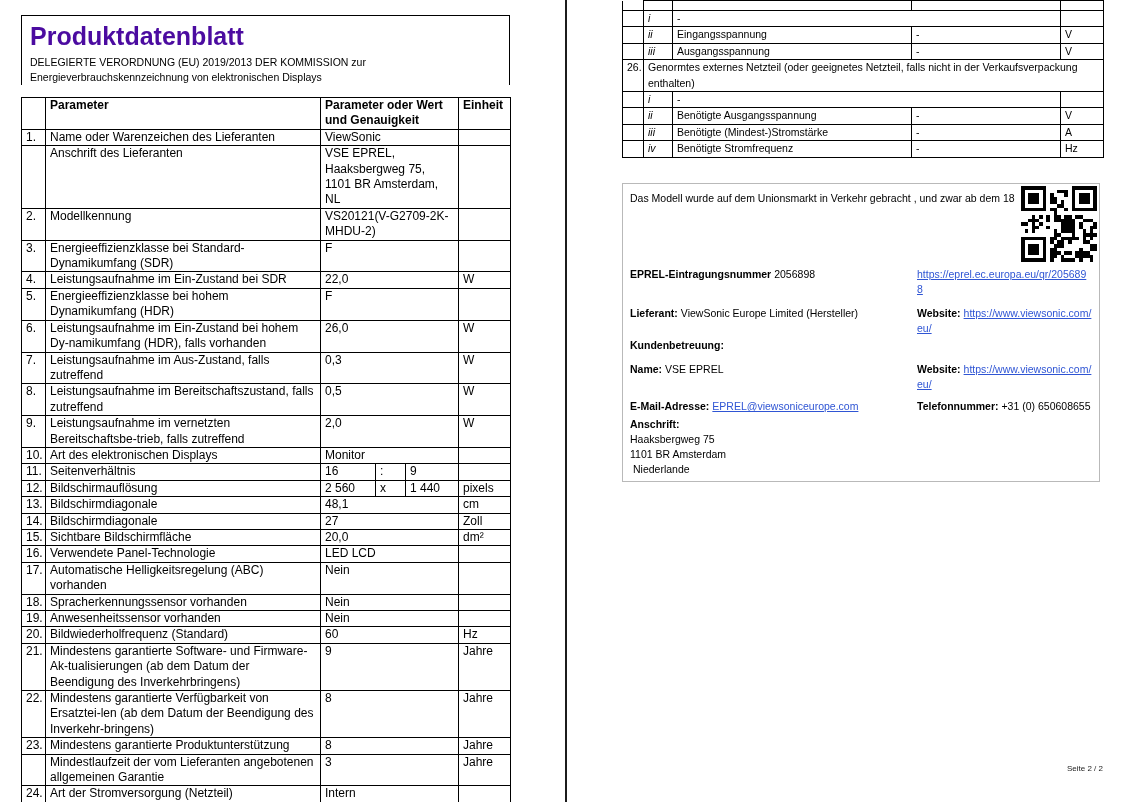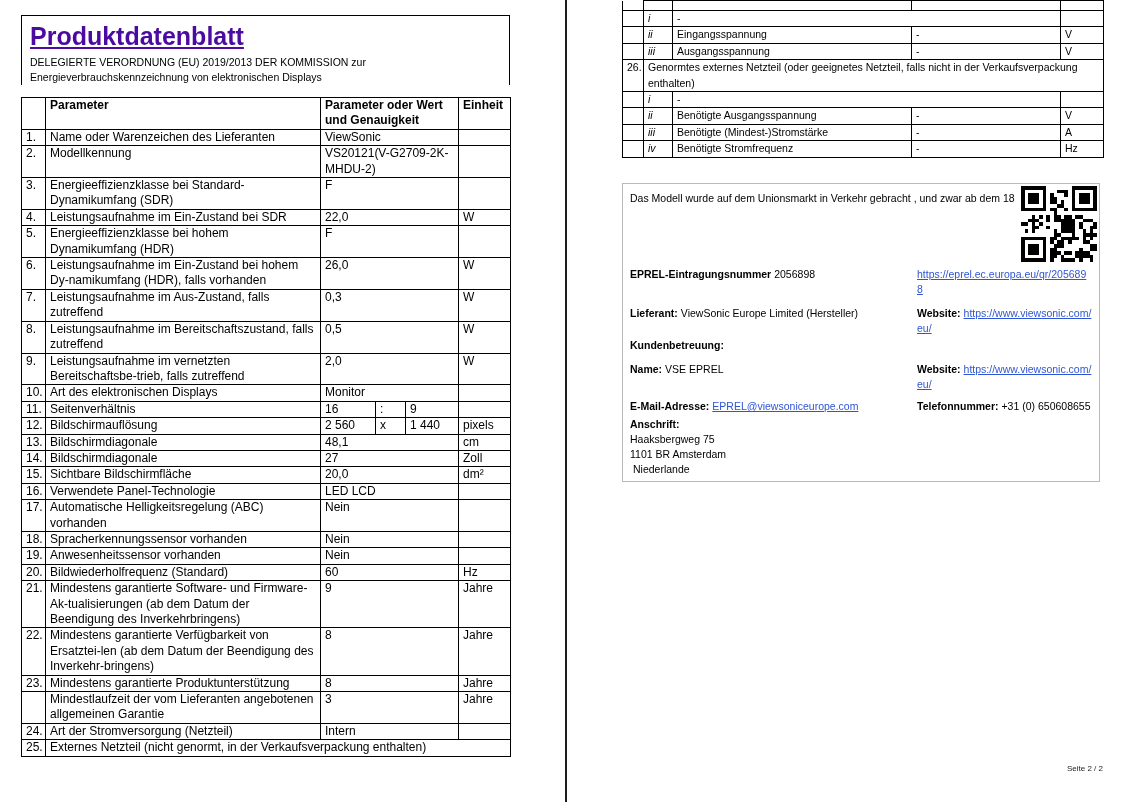--- a/index.html
+++ b/index.html
@@ -7,21 +7,21 @@
   body {
     width:1135px; height:802px; position:relative; overflow:hidden;
     background:#ffffff; font-family:"Liberation Sans", sans-serif; color:#000;
   }
   
   .divider { position:absolute; left:565px; top:0; width:2px; height:802px; background:#1c1c1c; }
 
   
   .doc-frame { position:absolute; left:21px; top:15px; width:489px; }
   .title-block { border:1px solid #000; border-bottom:none; padding:6px 8px 4px 8px; height:70px; }
-  h1.doc-title { margin:0 0 4px 0; font-size:25px; line-height:29px; font-weight:bold; color:#4b0ba0;text-decoration:underline; }
+  h1.doc-title { margin:0 0 4px 0; font-size:25px; line-height:29px; font-weight:bold; color:#4b0ba0; }
   .subtitle { font-size:10.5px; line-height:15px; }
   .subtitle span { display:block; }
 
   table.t1 { border-collapse:collapse; table-layout:fixed; width:489px; font-size:12px;margin-top:12px; }
   table.t1 th, table.t1 td { border:1px solid #000; vertical-align:top; padding:0 4px; line-height:15.4px; text-align:left; }
   table.t1 th { font-weight:bold; }
   td.num { text-align:right; padding-right:5px; }
   td.right { text-align:right; }
   td.ctr { text-align:center; padding:0 1px; }
 
@@ -82,20 +82,26 @@
           <th>Parameter</th>
           <th colspan="3">Parameter oder Wert und Genauigkeit</th>
           <th>Einheit</th>
         </tr>
       </thead>
       <tbody>
           <tr>
             <td class="num">1.</td>
             <td>Name oder Warenzeichen des Lieferanten</td>
             <td colspan="3">ViewSonic</td>
+            <td></td>
+          </tr>
+          <tr>
+            <td class="num"></td>
+            <td>Anschrift des Lieferanten</td>
+            <td colspan="3">VSE EPREL, Haaksbergweg 75, 1101 BR Amsterdam, NL</td>
             <td></td>
           </tr>
           <tr>
             <td class="num">2.</td>
             <td>Modellkennung</td>
             <td colspan="3">VS20121(V-G2709-2K-MHDU-2)</td>
             <td></td>
           </tr>
           <tr>
             <td class="num">3.</td>

